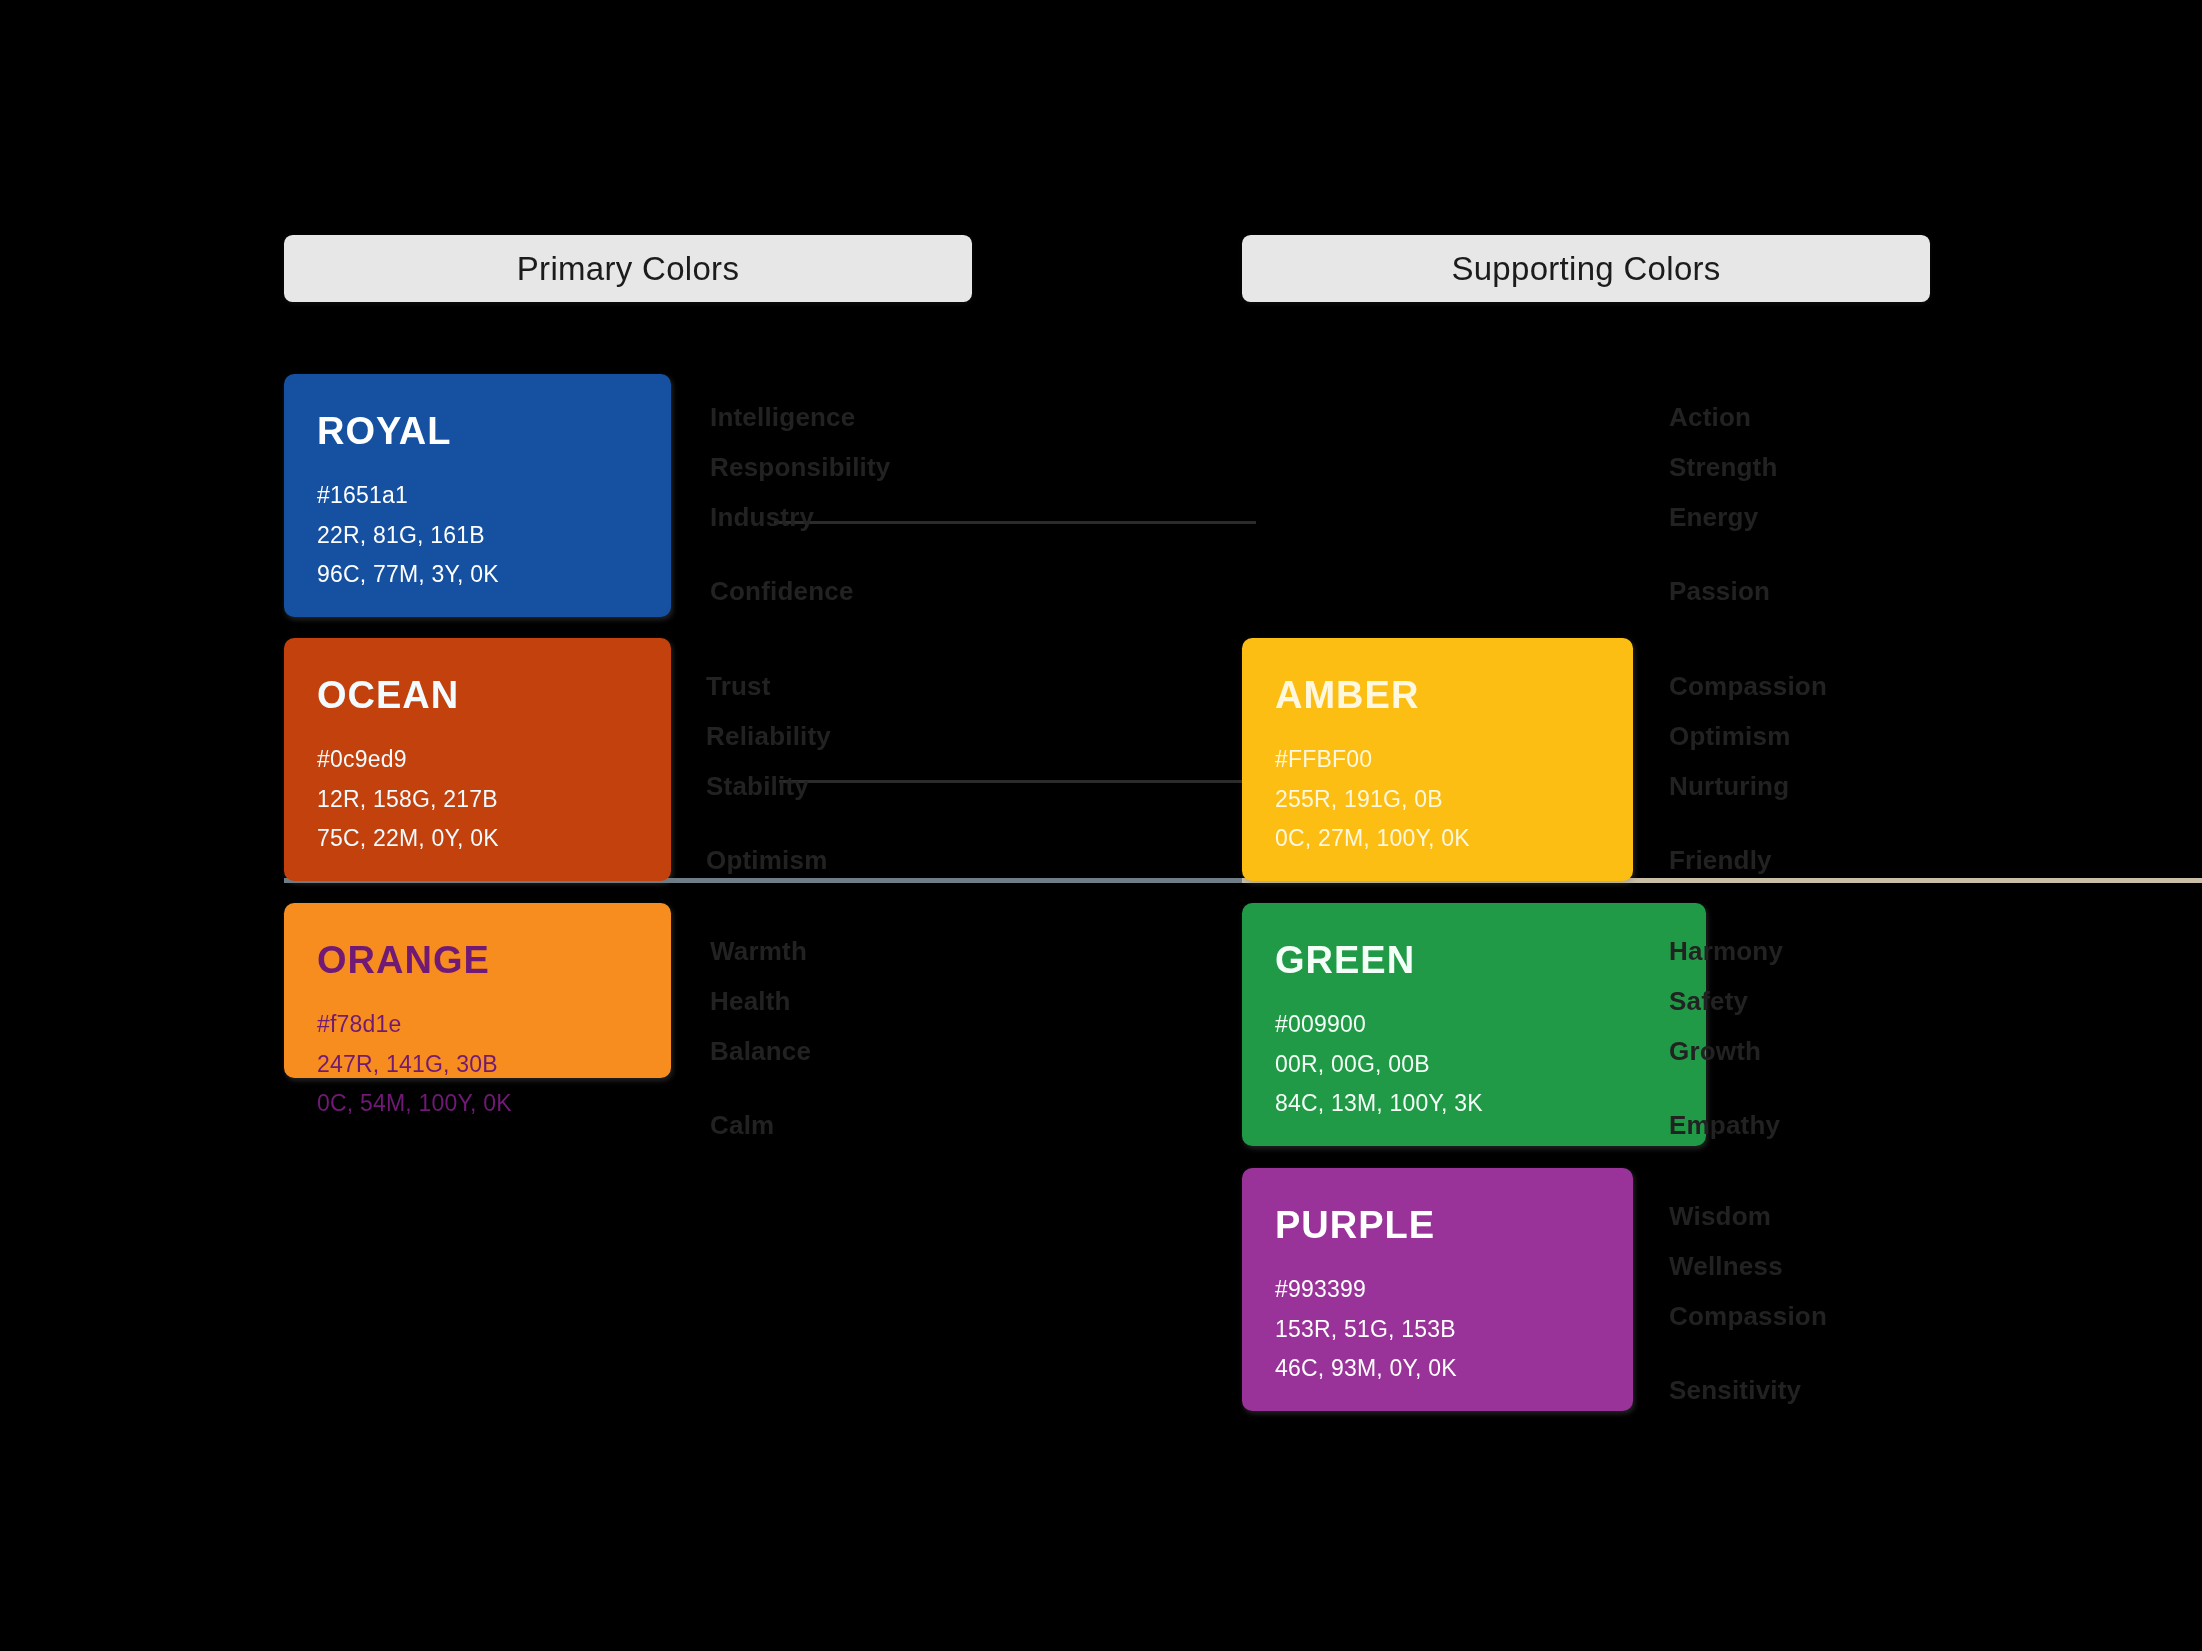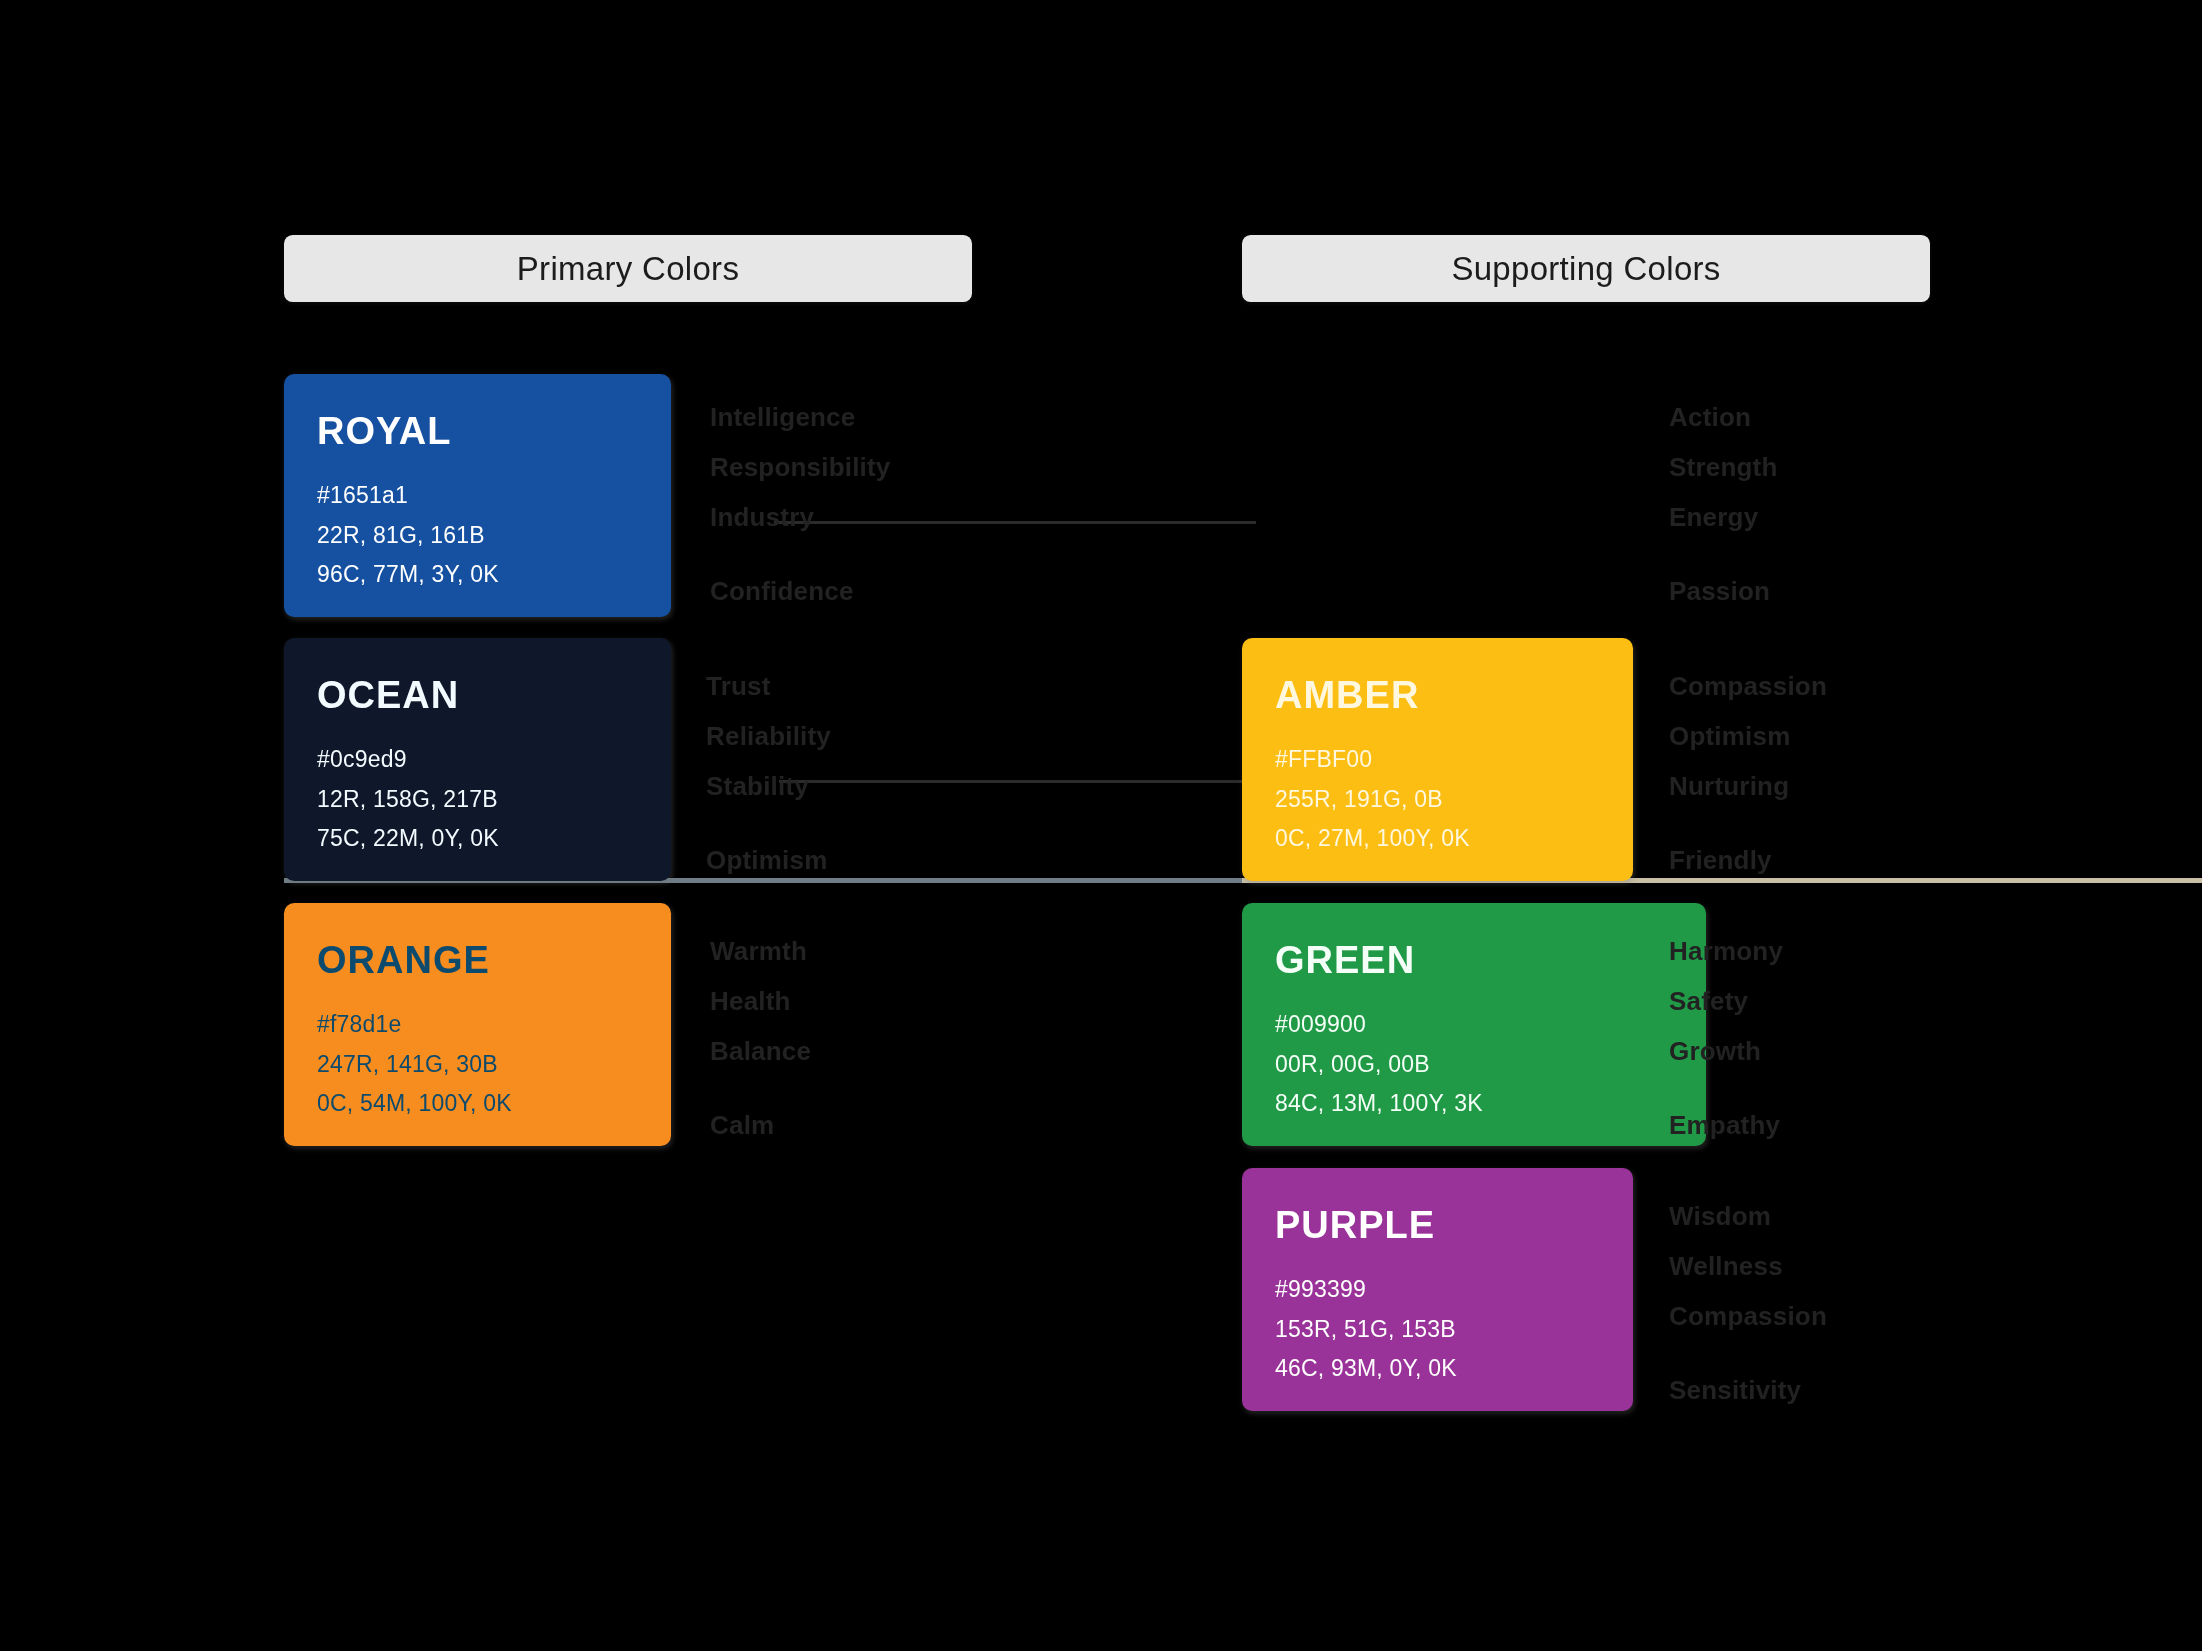--- a/index.html
+++ b/index.html
@@ -120,28 +120,28 @@
   <div class="divider" style="left:284px; top:878px; width:958px; background:#6e7d87;"></div>
   <div class="divider" style="left:1242px; top:878px; width:961px; background:#c9bfa6;"></div>
 
   <div class="swatch" style="left:284px; top:374px; width:387px; height:243px; background:#1651a1; color:#ffffff;">
     <div class="swatch-name">ROYAL</div>
     <div class="swatch-spec">#1651a1</div>
     <div class="swatch-spec">22R, 81G, 161B</div>
     <div class="swatch-spec">96C, 77M, 3Y, 0K</div>
   </div>
 
-  <div class="swatch" style="left:284px; top:638px; width:387px; height:243px; background:#0f172a; color:#f2fbff;">
+  <div class="swatch" style="left:284px; top:638px; width:387px; height:243px; background:#c2410c; color:#f2fbff;">
     <div class="swatch-name">OCEAN</div>
     <div class="swatch-spec">#0c9ed9</div>
     <div class="swatch-spec">12R, 158G, 217B</div>
     <div class="swatch-spec">75C, 22M, 0Y, 0K</div>
   </div>
 
-  <div class="swatch" style="left:284px; top:903px; width:387px; height:243px; background:#f78d1e; color:#0c4a6e;">
+  <div class="swatch" style="left:284px; top:903px; width:387px; height:175px; background:#f78d1e; color:#701a75;">
     <div class="swatch-name">ORANGE</div>
     <div class="swatch-spec">#f78d1e</div>
     <div class="swatch-spec">247R, 141G, 30B</div>
     <div class="swatch-spec">0C, 54M, 100Y, 0K</div>
   </div>
 
   <div class="keywords" style="left:710px; top:404px;">
     <div class="keyword">Intelligence</div>
     <div class="keyword">Responsibility</div>
     <div class="keyword">Industry</div>

